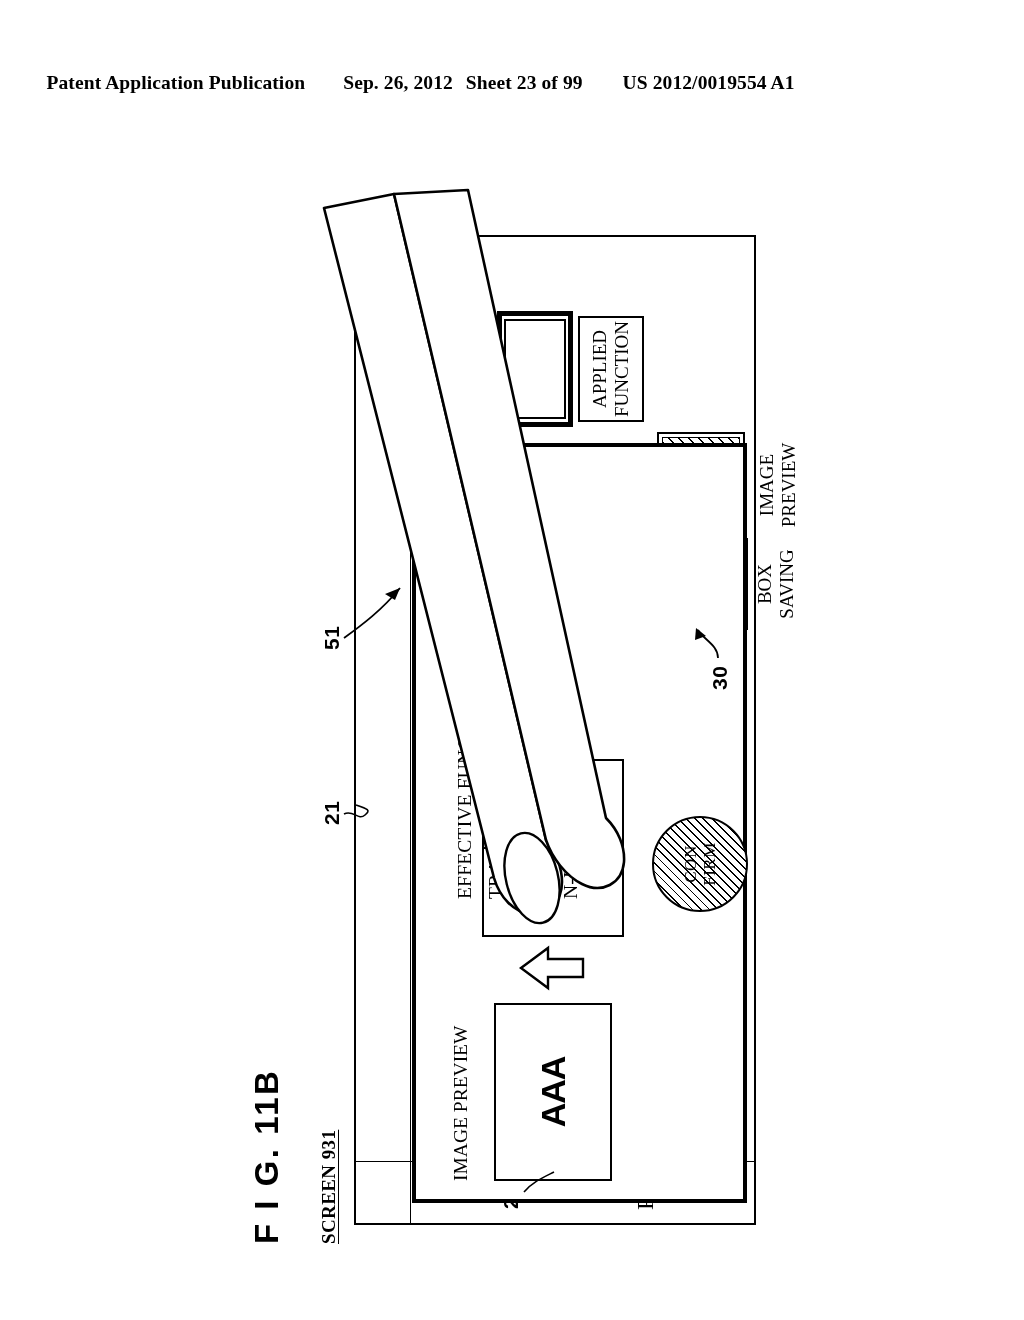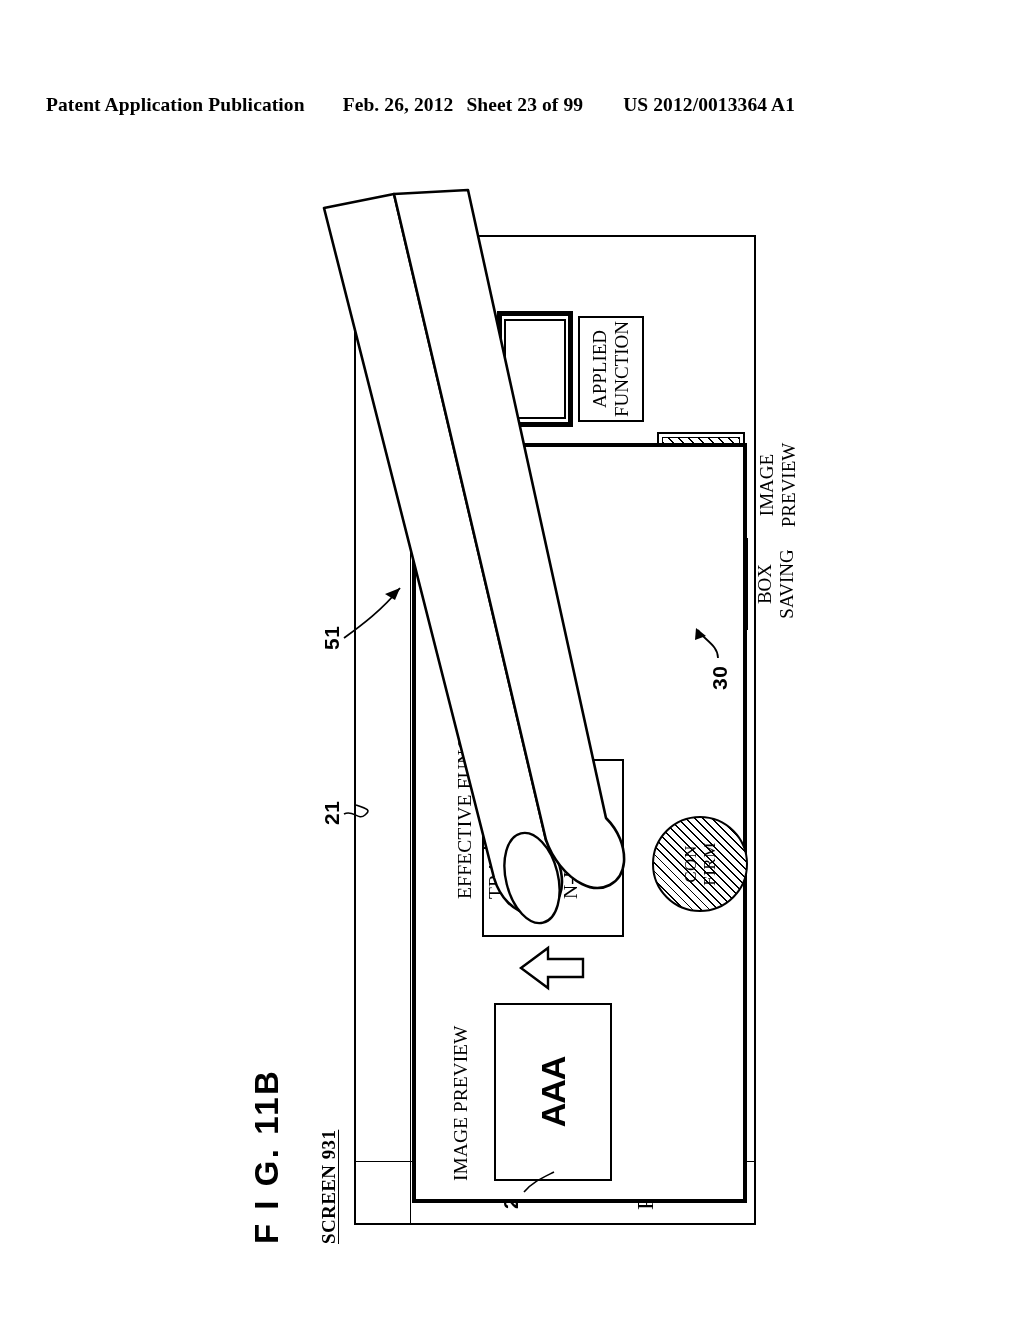--- a/index.html
+++ b/index.html
@@ -3,21 +3,21 @@
 <meta charset="utf-8">
 <style>
   html,body{margin:0;padding:0;background:#fff;}
   body{
     width:1024px;height:1320px;position:relative;overflow:hidden;
     font-family:"Liberation Serif", serif;color:#000;
   }
 
   
   #pub-header{
-    position:absolute;left:0;top:94px;width:841px;
+    position:absolute;left:0;top:72px;width:841px;
     display:flex;justify-content:center;align-items:baseline;
     font-family:"Liberation Serif", serif;
     font-weight:bold;font-size:19.5px;letter-spacing:.1px;
     white-space:nowrap;
   }
   #pub-header .seg{display:inline-block;}
   #pub-header .gap1{width:38px;}
   #pub-header .gap2{width:13px;}
   #pub-header .gap3{width:40px;}
 
@@ -209,25 +209,25 @@
 
   
   #finger-svg{position:absolute;left:0;top:0;width:1060px;height:560px;overflow:visible;}
 </style>
 </head>
 <body>
 
 <div id="pub-header">
   <span class="seg">Patent Application Publication</span>
   <span class="gap1"></span>
-  <span class="seg">Feb. 26, 2012</span>
+  <span class="seg">Sep. 26, 2012</span>
   <span class="gap2"></span>
   <span class="seg">Sheet 23 of 99</span>
   <span class="gap3"></span>
-  <span class="seg">US 2012/0013364 A1</span>
+  <span class="seg">US 2012/0019554 A1</span>
 </div>
 
 <div id="fig-rot">
 <div class="rotwrap">
 
   <div id="fig-label">F I G. 11B</div>
   <div id="screen-label">SCREEN 931</div>
 
   <div id="device-frame"></div>
   <div class="frame-rule" id="strip-left-rule2"></div>

